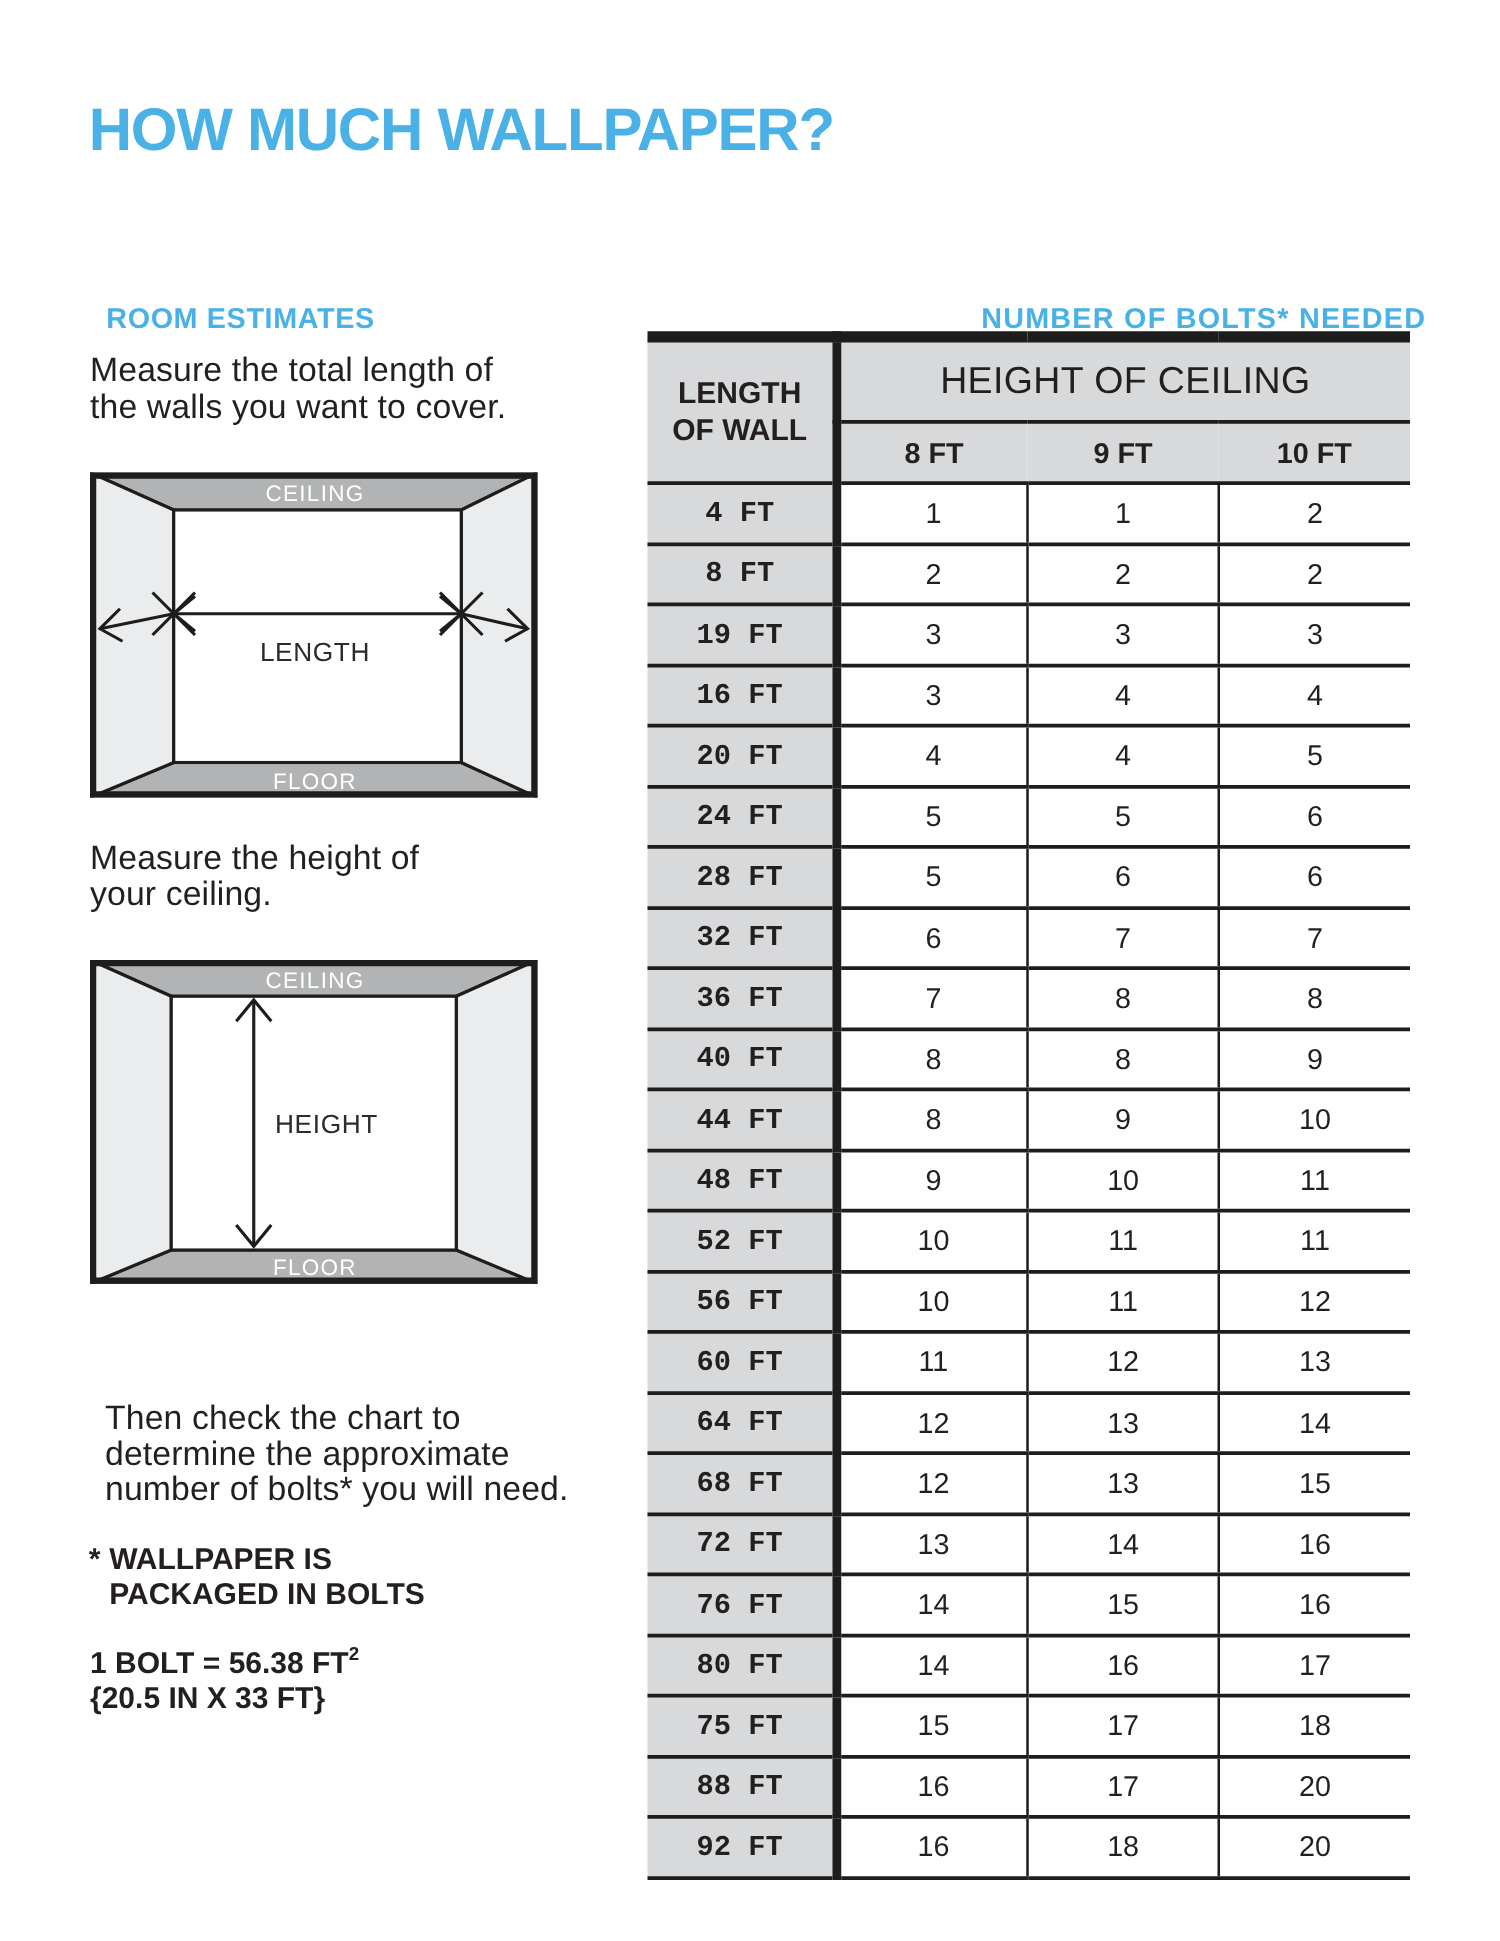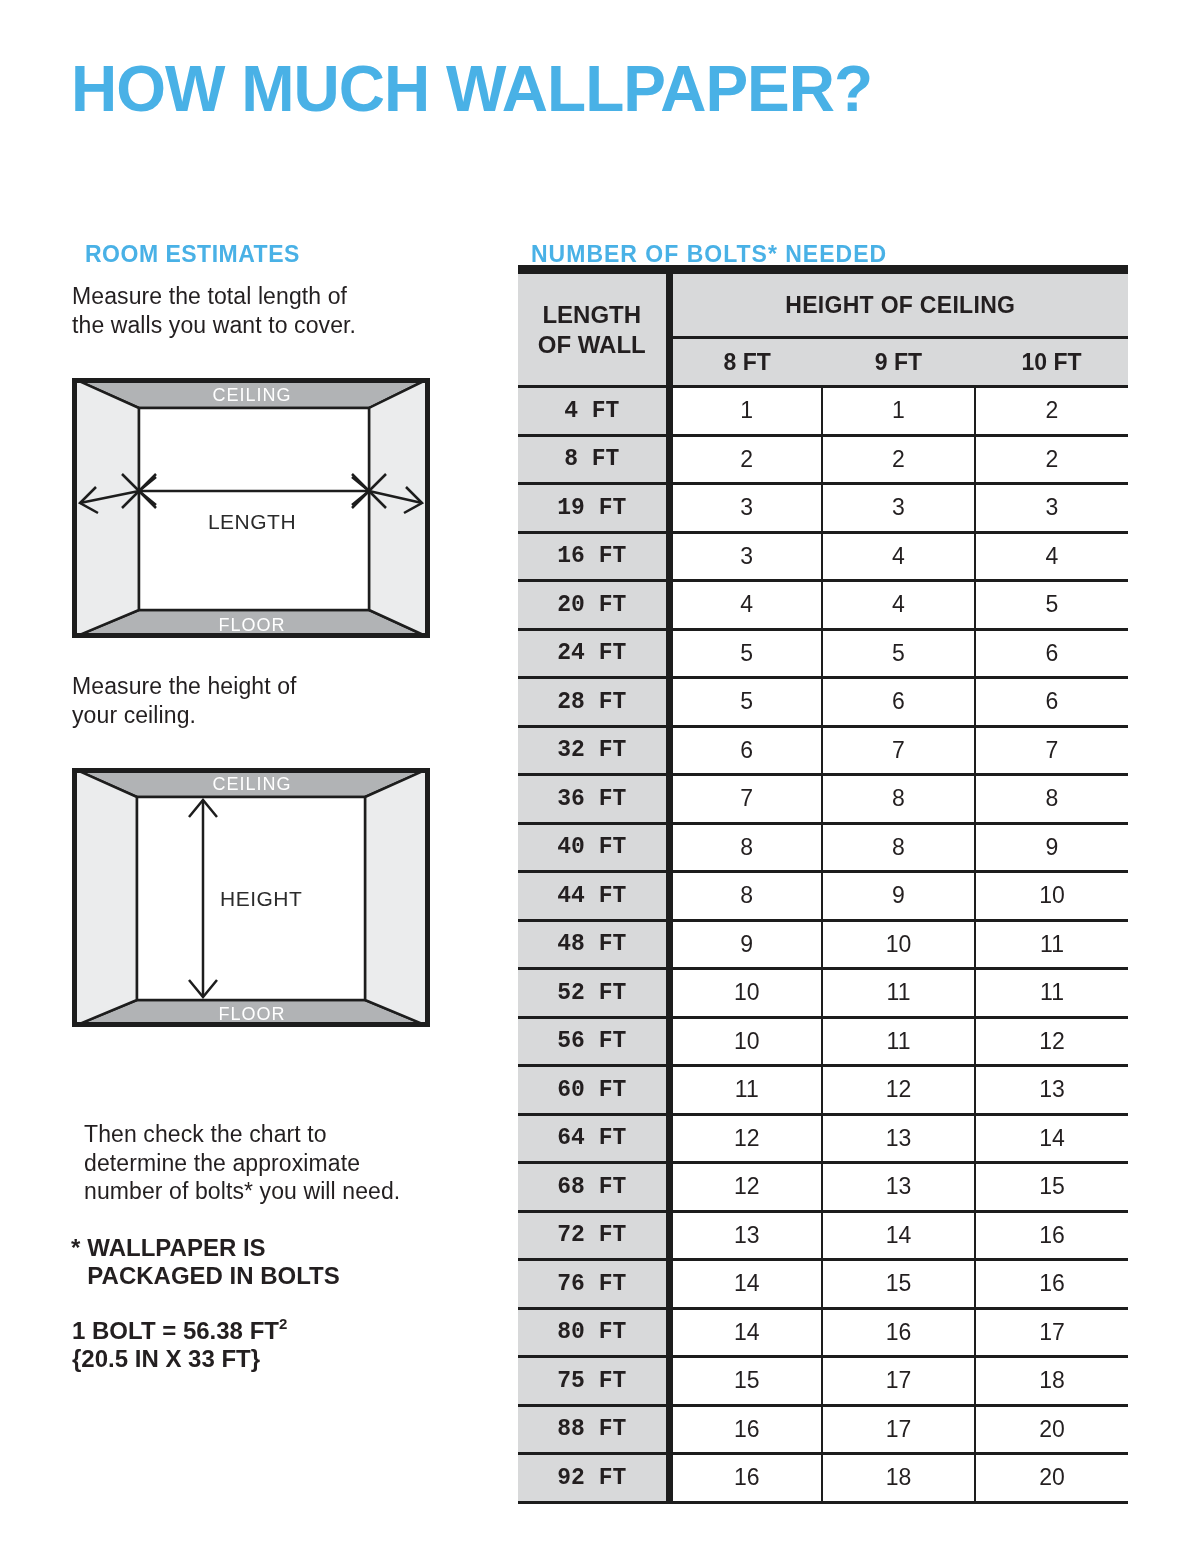--- a/index.html
+++ b/index.html
@@ -9,32 +9,32 @@
     --ceiling-gray:#b1b3b5;
     --wall-gray:#ebeced;
     --line:#1d1d1d;
   }
   html,body{margin:0;padding:0;background:#fff;}
   .page{
     position:relative;width:1200px;height:1553px;background:#ffffff;
     font-family:"Liberation Sans", sans-serif;color:var(--ink);overflow:hidden;
   }
   .page-title{
-    position:absolute;left:71px;top:68px;margin:0;
-    font-size:64px;line-height:42px;font-weight:bold;letter-spacing:-1px;
+    position:absolute;left:71px;top:84px;margin:0;
+    font-size:48px;line-height:42px;font-weight:bold;letter-spacing:-1px;
     color:var(--accent);white-space:nowrap;
   }
   .col-heading{
     position:absolute;margin:13px;font-size:23px;font-weight:bold;
     color:var(--accent);letter-spacing:0.5px;white-space:nowrap;
   }
   .left-heading{left:72px;top:228px;}
-  .right-heading{left:518px;top:228px;width:610px;text-align:left;letter-spacing:1px;}
+  .right-heading{left:518px;top:228px;width:610px;text-align:right;letter-spacing:1px;}
   .step{
-    position:absolute;left:72px;margin:0;font-size:23px;line-height:28.5px;
+    position:absolute;left:72px;margin:0;font-size:27px;line-height:28.5px;
     color:var(--ink);white-space:pre-line;letter-spacing:0.1px;
   }
   .step1{top:282px;}
   .step2{top:672px;}
   .step3{top:1120px;margin-left:12px;}
   .footnote{
     position:absolute;left:71px;top:1234px;display:flex;gap:7px;
     font-size:24px;font-weight:bold;line-height:28px;color:var(--ink);
   }
   .footnote .ftext{white-space:pre-line;}
@@ -57,21 +57,21 @@
     position:absolute;left:518px;top:265px;width:610px;
     border-collapse:collapse;table-layout:fixed;
     border-top:9px solid var(--line);
   }
   .bolt-table th,.bolt-table td{padding:0;text-align:center;vertical-align:middle;color:var(--ink);}
   .labelhead{
     background:var(--table-gray);font-size:24px;font-weight:bold;line-height:30px;
     border-right:7px solid var(--line);border-bottom:3px solid var(--line);white-space:pre-line;
   }
   .grouphead{
-    background:var(--table-gray);font-size:23px;font-weight:bold;height:62px;
+    background:var(--table-gray);font-size:30px;font-weight:normal;height:62px;
     border-bottom:3px solid var(--line);letter-spacing:0.3px;
   }
   .fthead{
     background:var(--table-gray);font-size:23px;font-weight:bold;height:46px;
     border-bottom:3px solid var(--line);
   }
   .bolt-table tbody tr{height:48.5px;}
   .bolt-table tbody td{border-bottom:3px solid var(--line);font-size:23px;}
   .bolt-table tbody td.label{
     background:var(--table-gray);font-weight:bold;border-right:7px solid var(--line);font-family:Liberation Mono, monospace;

